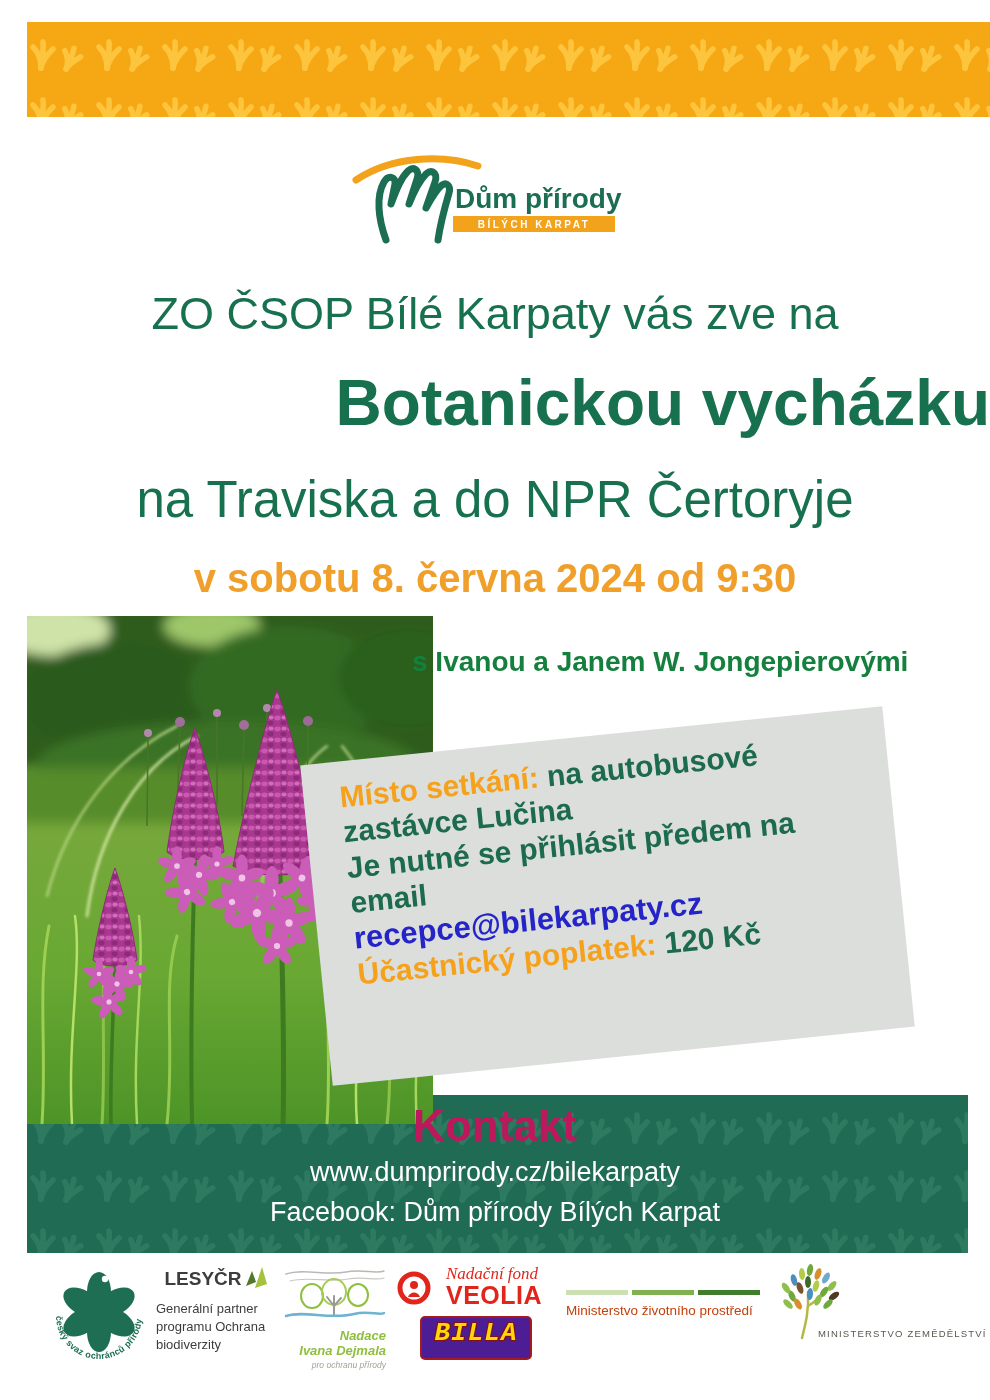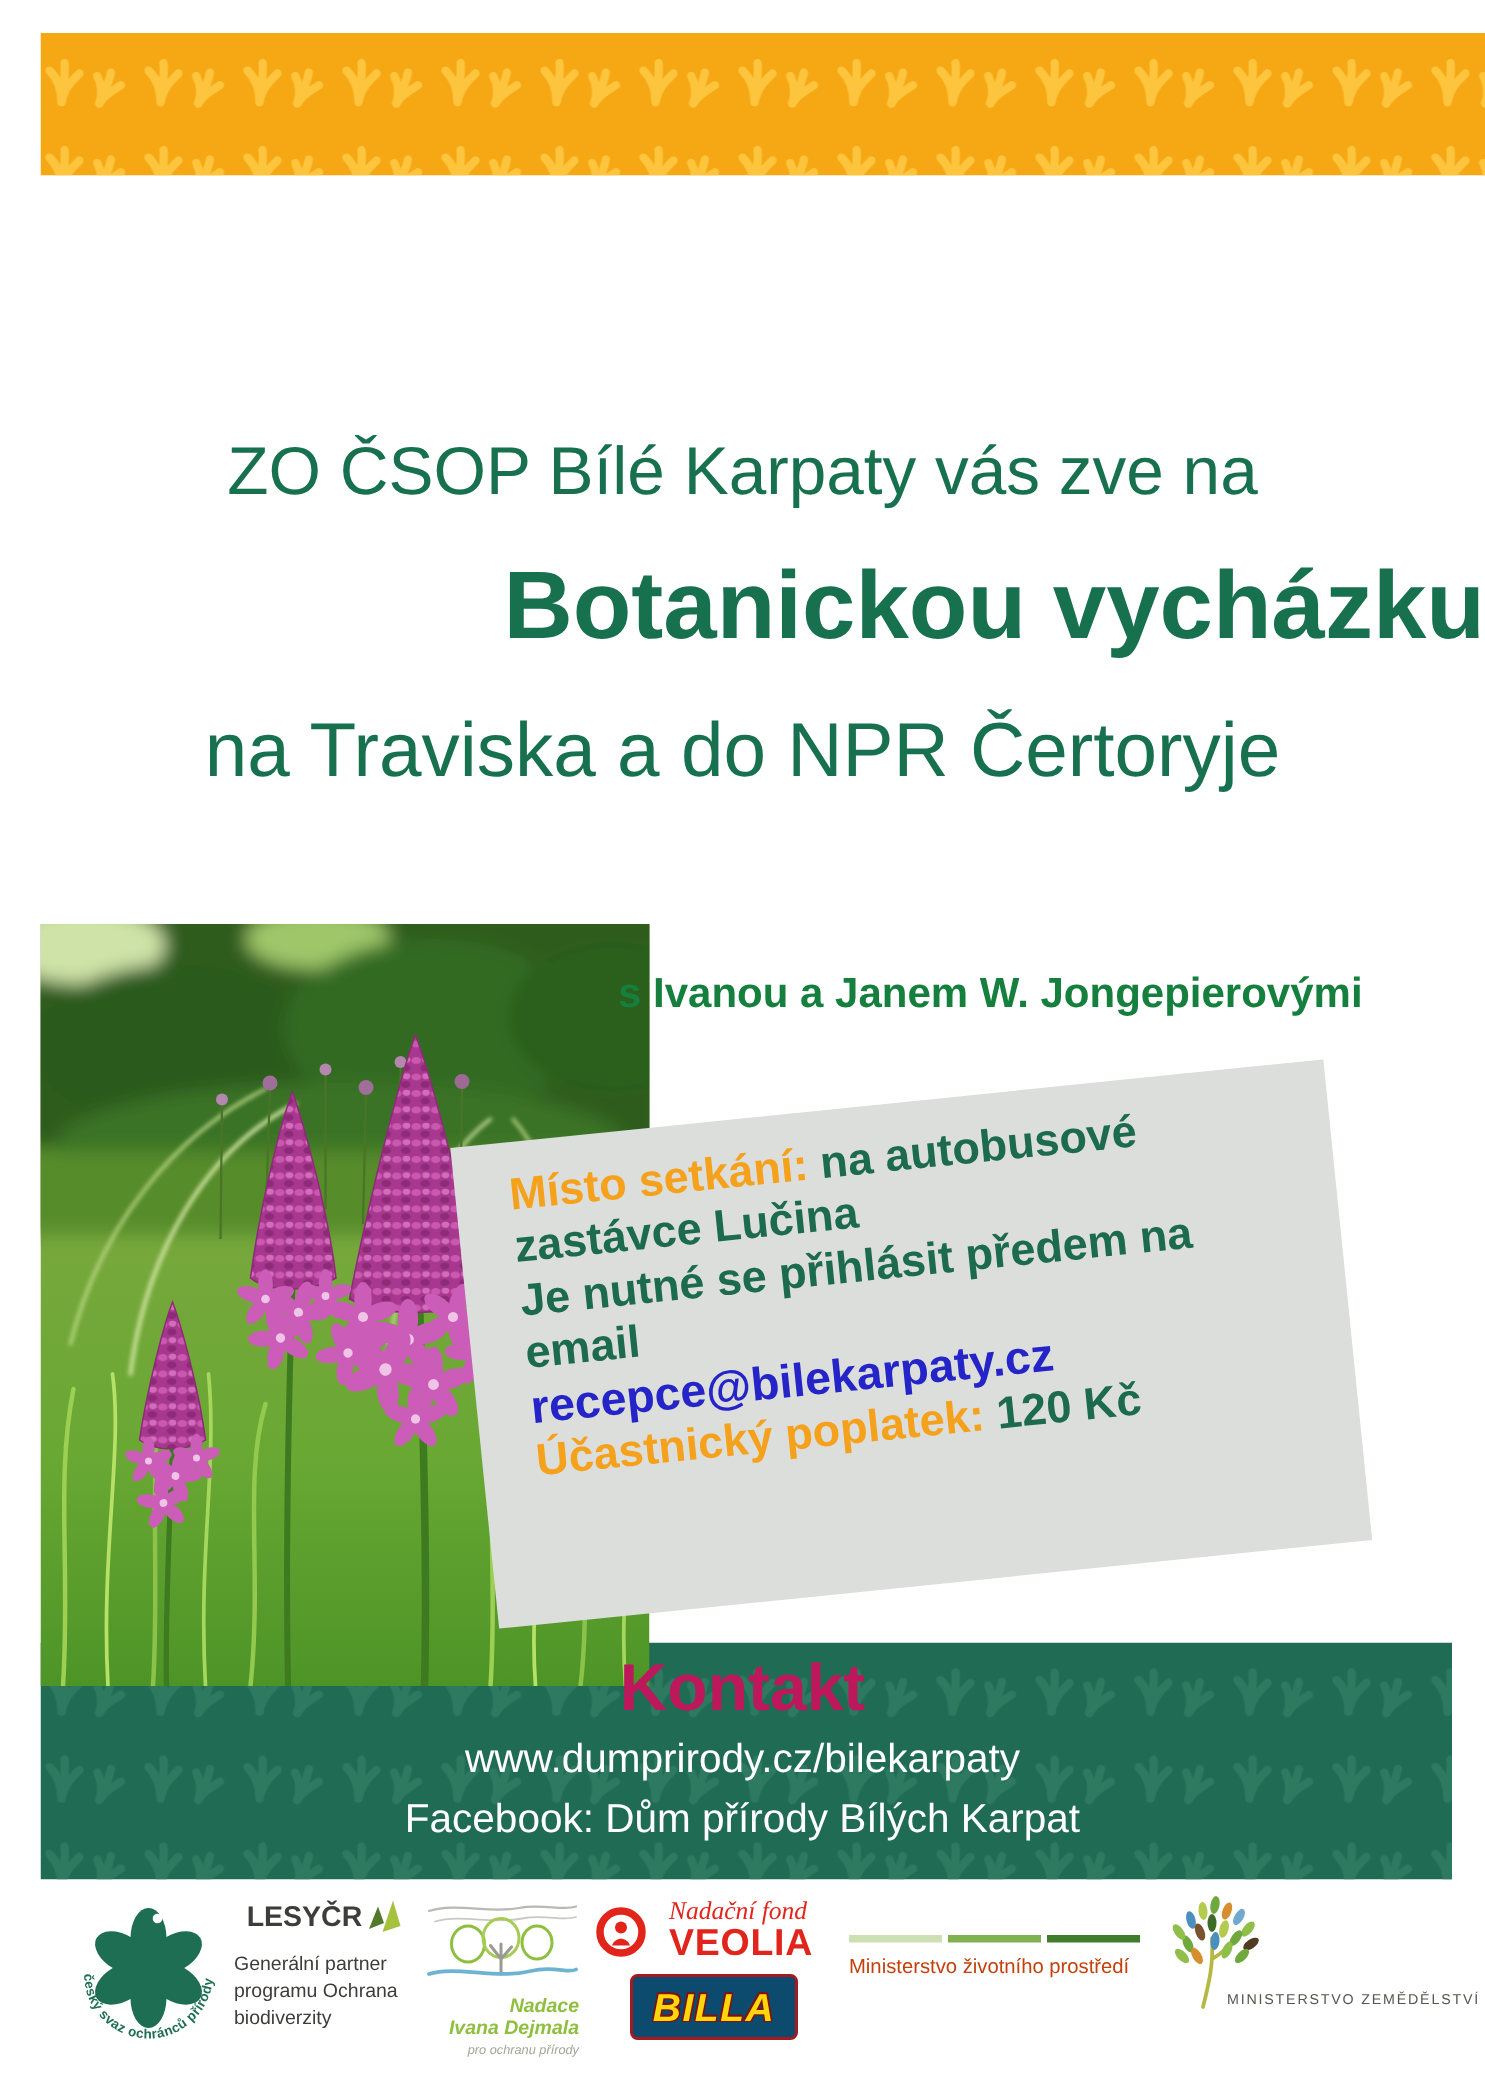--- a/index.html
+++ b/index.html
@@ -52,22 +52,22 @@
   .sp-lesy{left:156px;top:1262px;width:122px;}
   .lesy-brand{display:flex;justify-content:center;align-items:flex-end;font-size:19px;font-weight:bold;color:#3e3d3b;}
   .lesy-sub{margin-top:10px;font-size:13px;line-height:18px;color:#3e3d3b;}
   .sp-dejmal{left:284px;top:1266px;width:102px;text-align:right;}
   .dej-name{font-style:italic;font-weight:bold;font-size:13px;line-height:15px;color:#8fbf3f;margin-top:2px;}
   .dej-tag{font-style:italic;font-size:8.5px;color:#a0a592;margin-top:2px;}
   .sp-veolia{left:396px;top:1264px;width:165px;}
   .veolia-row{display:flex;align-items:flex-end;gap:14px;}
   .veolia-fund{font-family:"Liberation Serif",serif;font-style:italic;font-size:17px;color:#e1251b;}
   .veolia-brand{font-size:25px;font-weight:bold;letter-spacing:0.5px;color:#e1251b;line-height:22px;}
-  .billa{margin:10px 0 0 24px;width:108px;height:40px;background:#0c4a6e;border:2px solid #a51a20;border-radius:5px;
-         display:flex;align-items:center;justify-content:center;}
+  .billa{margin:10px 0 0 24px;width:108px;height:40px;background:#4c1d95;border:2px solid #a51a20;border-radius:5px;
+         display:flex;justify-content:center;font-family:Liberation Mono, monospace;}
   .billa span{font-size:26px;font-weight:bold;font-style:italic;color:#ffd60a;letter-spacing:1px;
          text-shadow:1px 1px 0 #7e1212,-1px -1px 0 #7e1212,1px -1px 0 #7e1212,-1px 1px 0 #7e1212;}
   .sp-mzp{left:566px;top:1290px;width:200px;}
   .mzp-bars{display:flex;gap:4px;}
   .mzp-bars span{display:block;height:5px;width:62px;}
   .mzp-b1{background:#cde0b4;} .mzp-b2{background:#7fb150;} .mzp-b3{background:#3f7d2c;}
   .mzp-name{margin-top:8px;font-size:13.5px;color:#c2410c;}
   .sp-mze{left:772px;top:1264px;width:210px;height:90px;}
   .mze-name{position:absolute;left:46px;top:64px;font-size:9.5px;letter-spacing:1.2px;color:#57564e;white-space:nowrap;}
 </style>
@@ -90,24 +90,34 @@
               <path d="M0 22 C2 14 7 10 10 6"></path>
             </g>
           </g>
         </pattern>
       </defs>
       <rect width="963" height="95" fill="#f6a714"></rect>
       <rect width="963" height="95" fill="url(#po)"></rect>
     </svg>
   </div>
 
+  <div class="abs brand-logo">
+    <svg width="290" height="95">
+      <path d="M6 30 C42 6 92 4 128 16" stroke="#f2a31b" stroke-width="7" fill="none" stroke-linecap="round"></path>
+      <path d="M36 90 C28 68 26 46 34 32 C38 25 46 26 45 34 L41 54 C47 38 51 28 58 21 C64 16 70 20 67 29 L59 54 C65 39 70 30 76 24 C82 19 88 23 85 32 L76 58 C82 47 87 39 92 35 C97 32 101 36 99 43 C94 60 90 76 88 90" stroke="#1c6e53" stroke-width="7" fill="none" stroke-linecap="round" stroke-linejoin="round"></path>
+      <text x="105" y="58" class="logo-title">Dům přírody</text>
+      <rect x="103" y="66" width="162" height="16" fill="#f2a31b"></rect>
+      <text x="184" y="78" text-anchor="middle" class="logo-sub">BÍLÝCH KARPAT</text>
+    </svg>
+  </div>
 
   <div class="abs hline h-intro">ZO ČSOP Bílé Karpaty vás zve na</div>
   <div class="abs hline h-title">Botanickou vycházku</div>
   <div class="abs hline h-sub">na Traviska a do NPR Čertoryje</div>
+  <div class="abs hline h-date">v sobotu 8. června 2024 od 9:30</div>
 
   <div class="abs contact-band">
     <svg width="941" height="158">
       <defs>
         <pattern id="pg" width="66" height="58" patternUnits="userSpaceOnUse">
           <g fill="none" stroke="#2d7a61" stroke-width="5.5" stroke-linecap="round">
             <path d="M14 46 C14 36 11 30 6 25"></path>
             <path d="M14 46 C15 34 17 28 16 20"></path>
             <path d="M14 46 C16 36 22 31 26 27"></path>
             <g transform="translate(46,26) rotate(18)">

